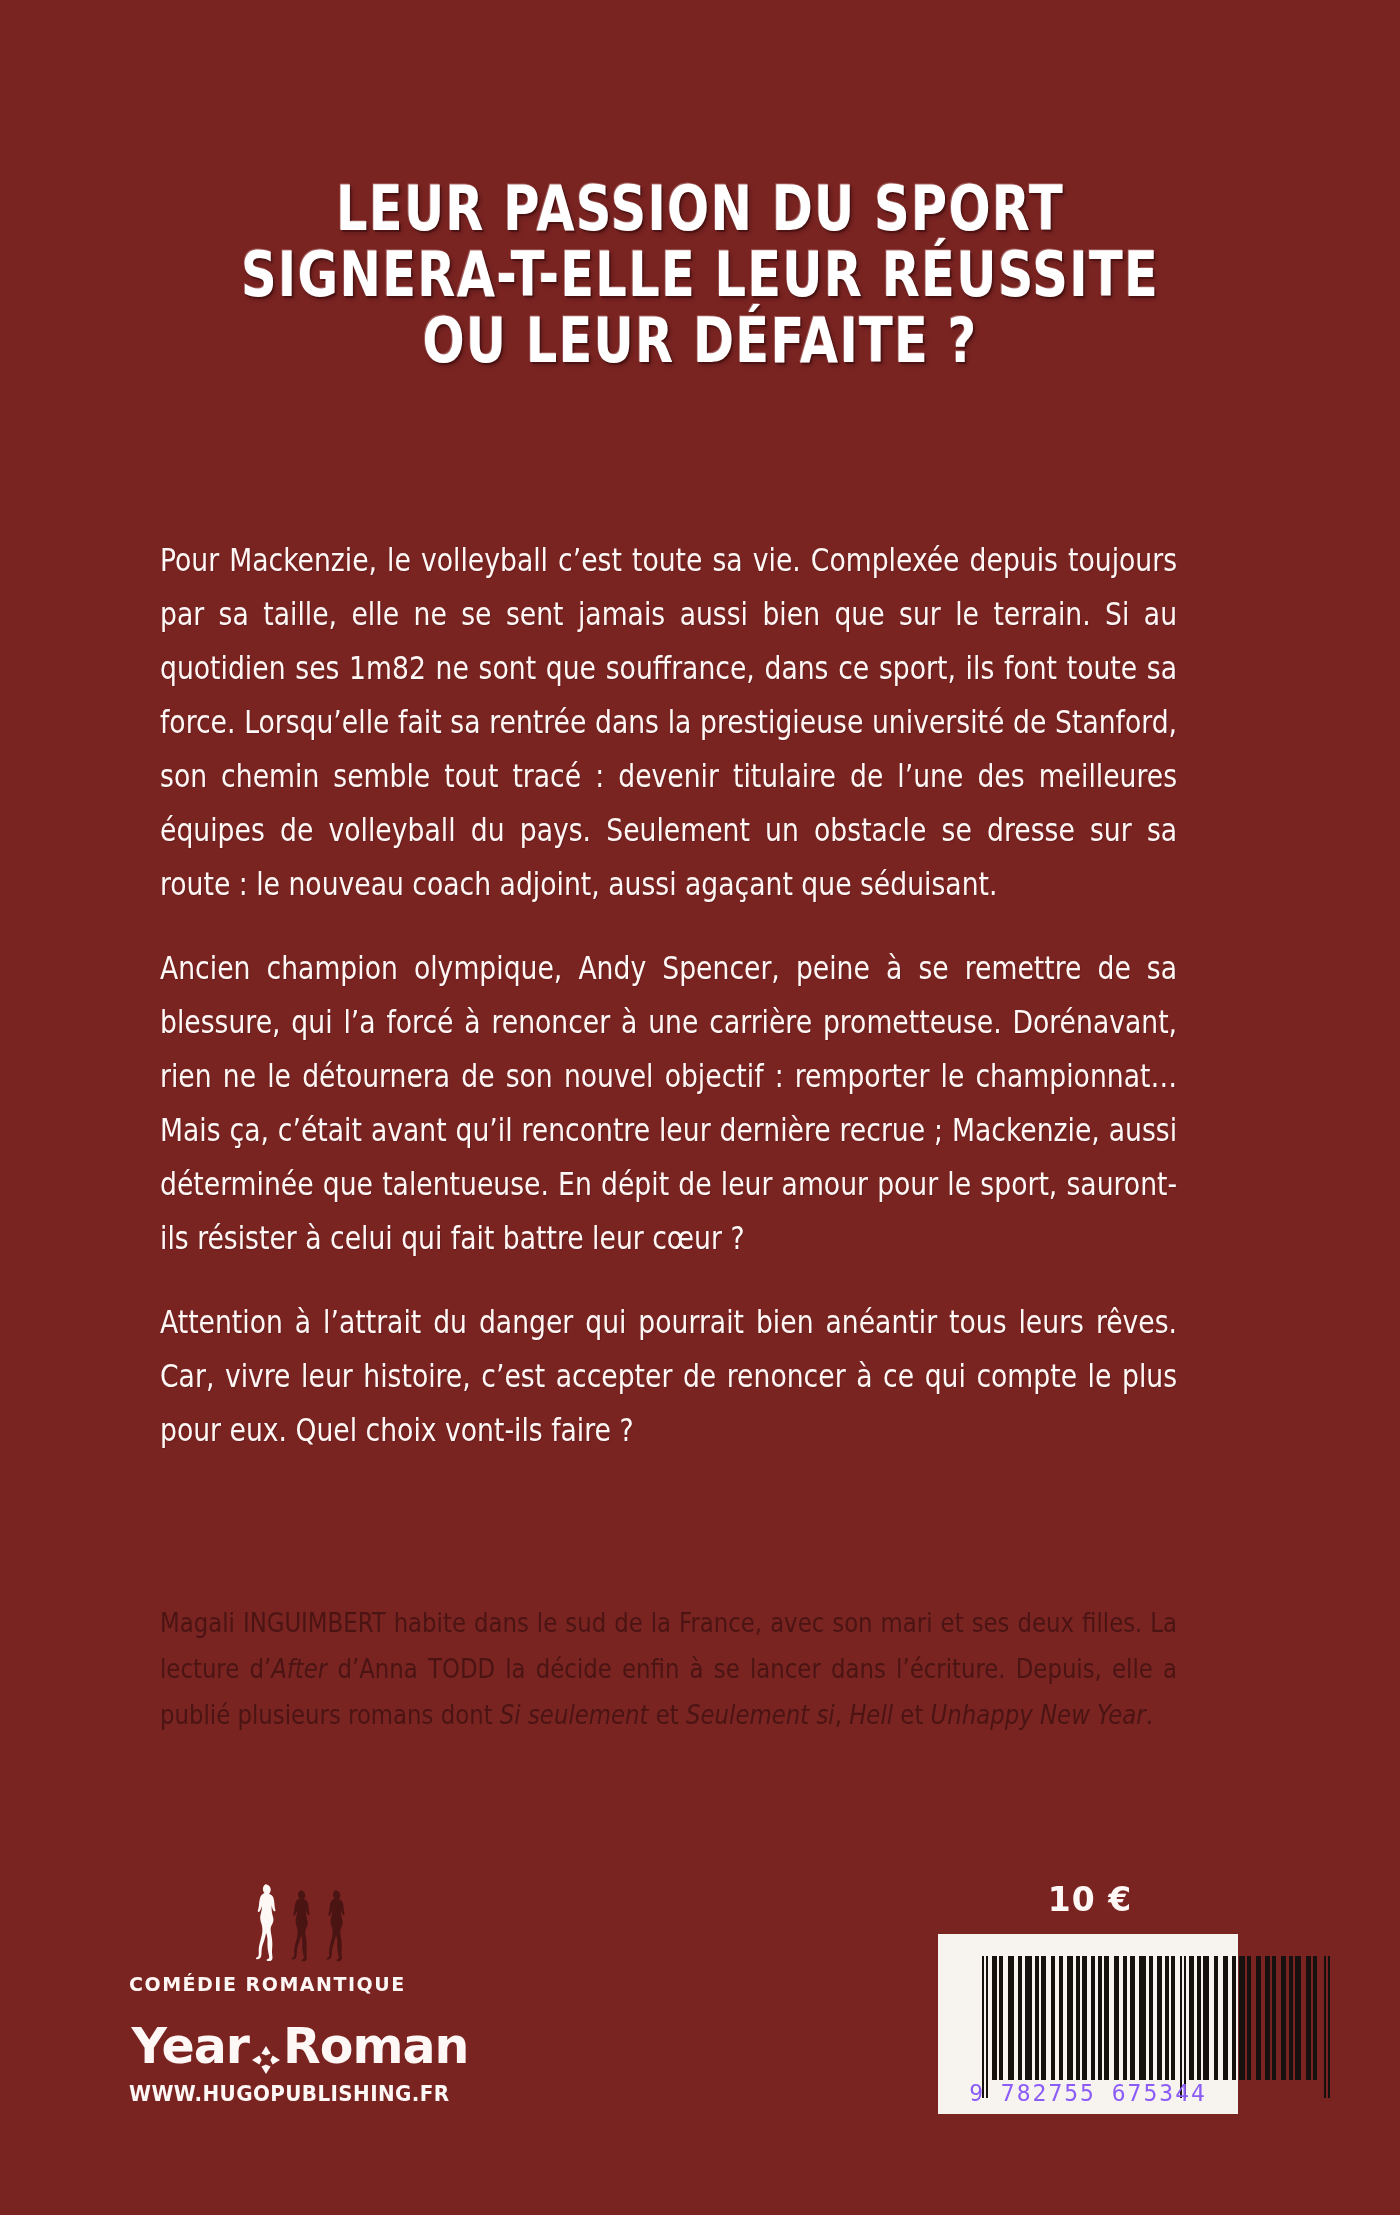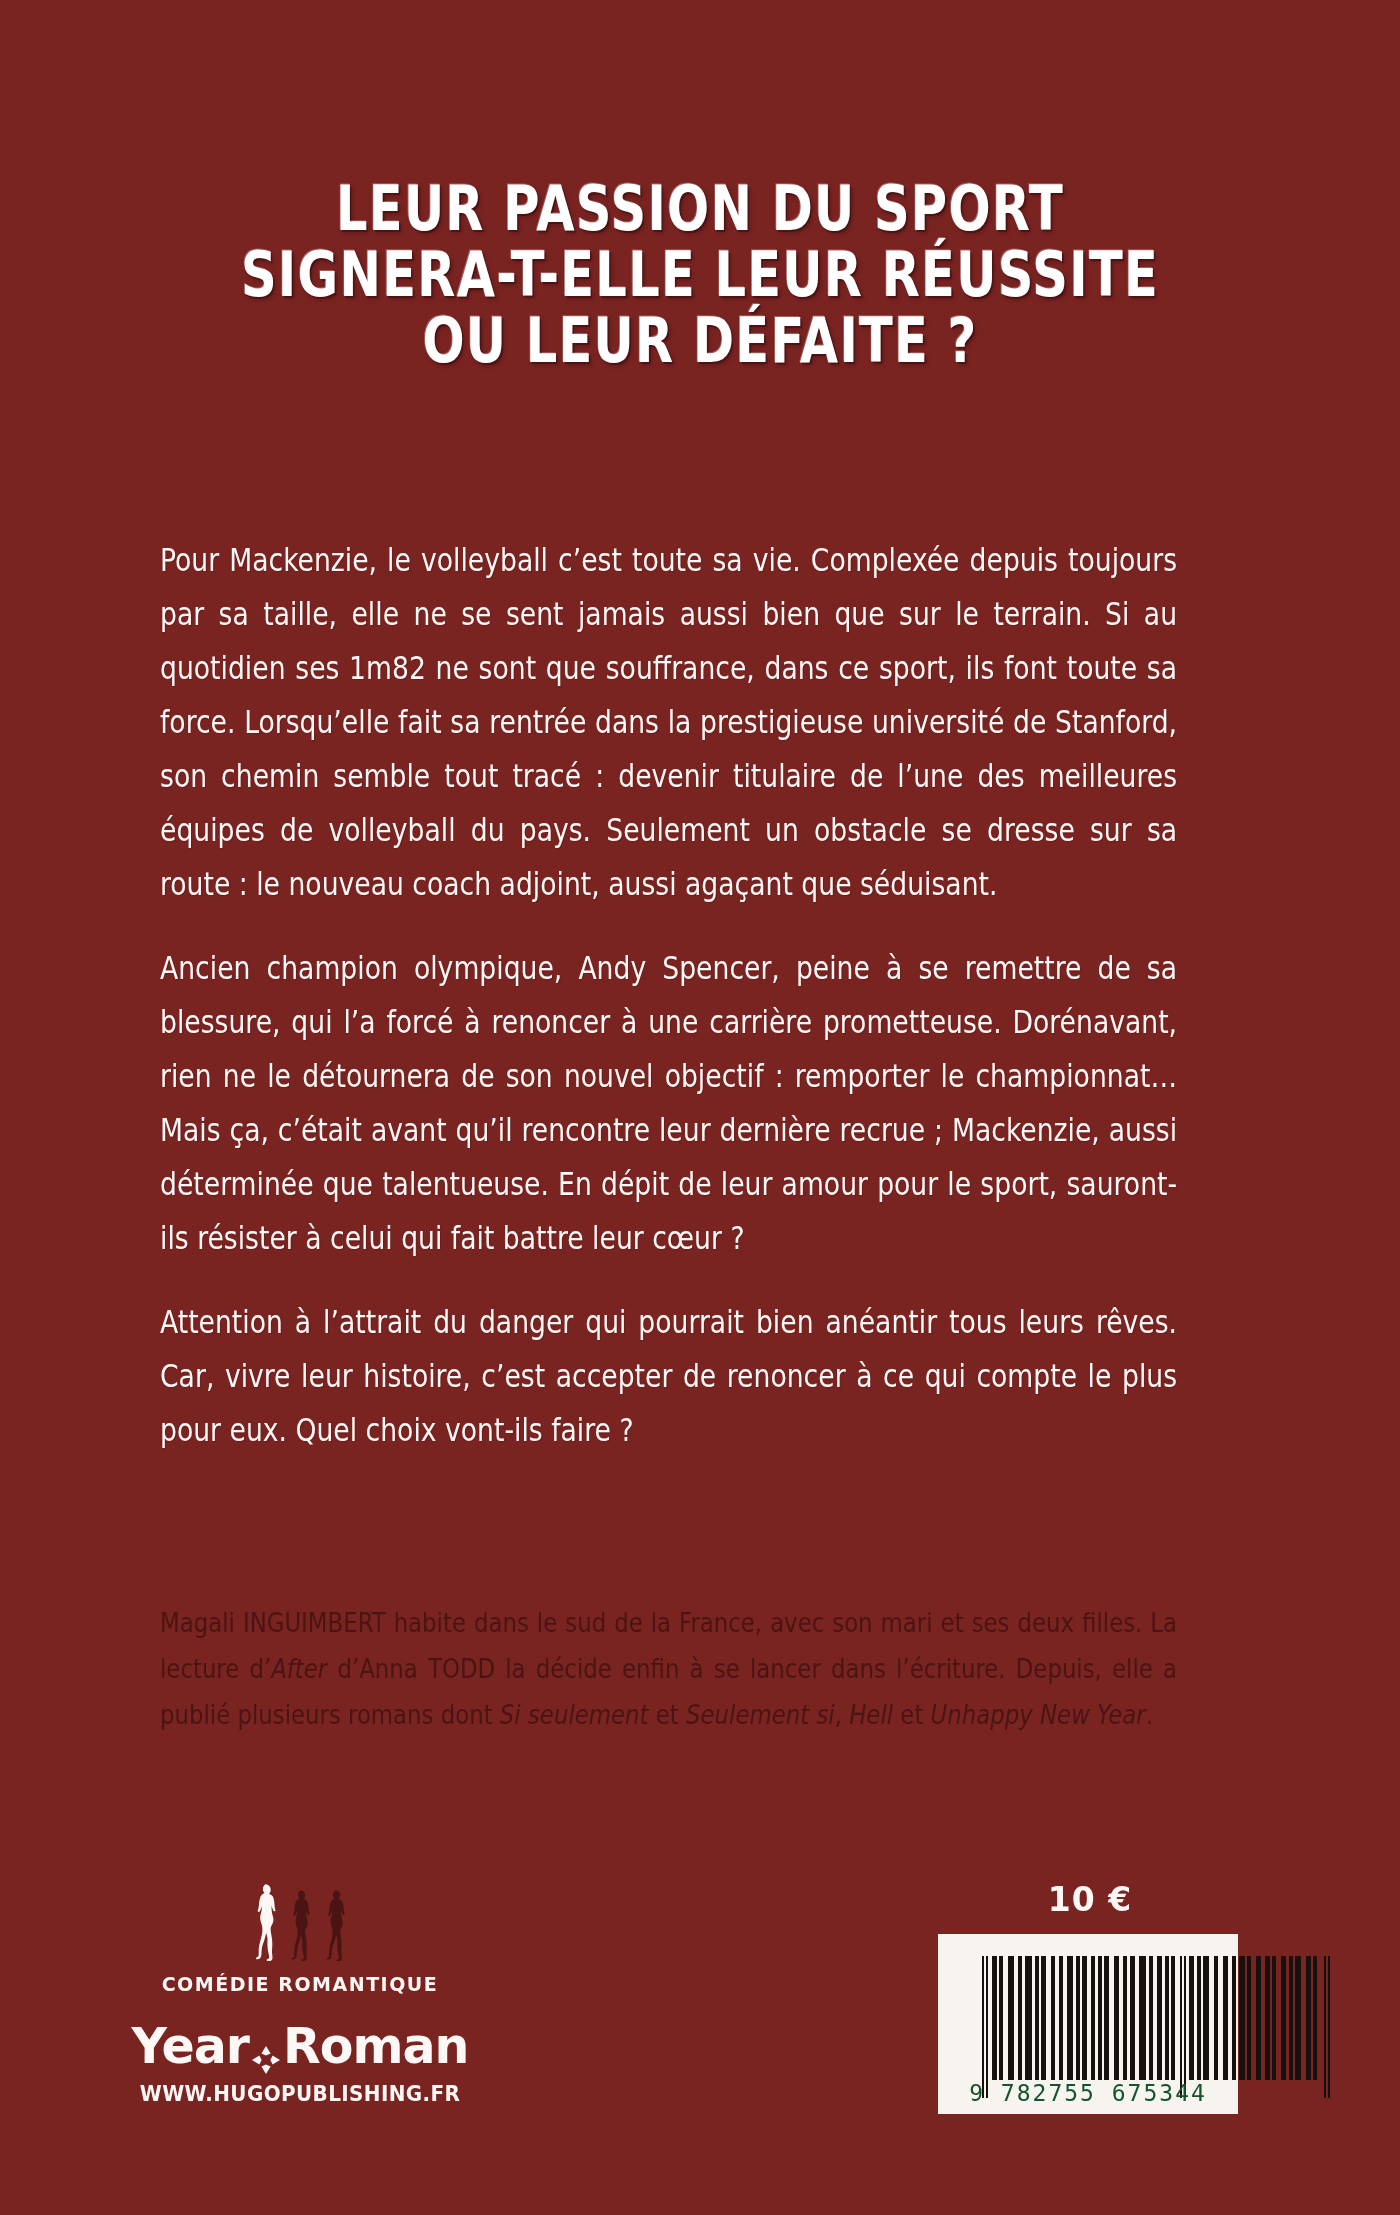--- a/index.html
+++ b/index.html
@@ -85,21 +85,20 @@
     transform-origin: 0 50%;
   }
   .bio em { font-style: italic; }
 
   
   .publisher {
     position: absolute;
     left: 120px;
     top: 1880px;
     width: 360px;
-    text-align: center;
   }
   .silhouettes {
     height: 82px;
     display: flex;
     align-items: flex-end;
     justify-content: center;
     gap: 9px;
   }
   .silhouettes svg { display: block; }
   .collection-label {
@@ -180,21 +179,21 @@
   }
   .barcode-bars i.guard { height: 142px; }
   .barcode-digits {
     position: absolute;
     left: 18px;
     top: 146px;
     width: 264px;
     font-family: "DejaVu Sans Mono", monospace;
     font-size: 23px;
     letter-spacing: 2px;
-    color: #14532d;
+    color: #8b5cf6;
     text-align: center;
     white-space: nowrap;
   }
 </style>
 </head>
 <body>
 
 <div class="cover">
 
   <div class="headline">

